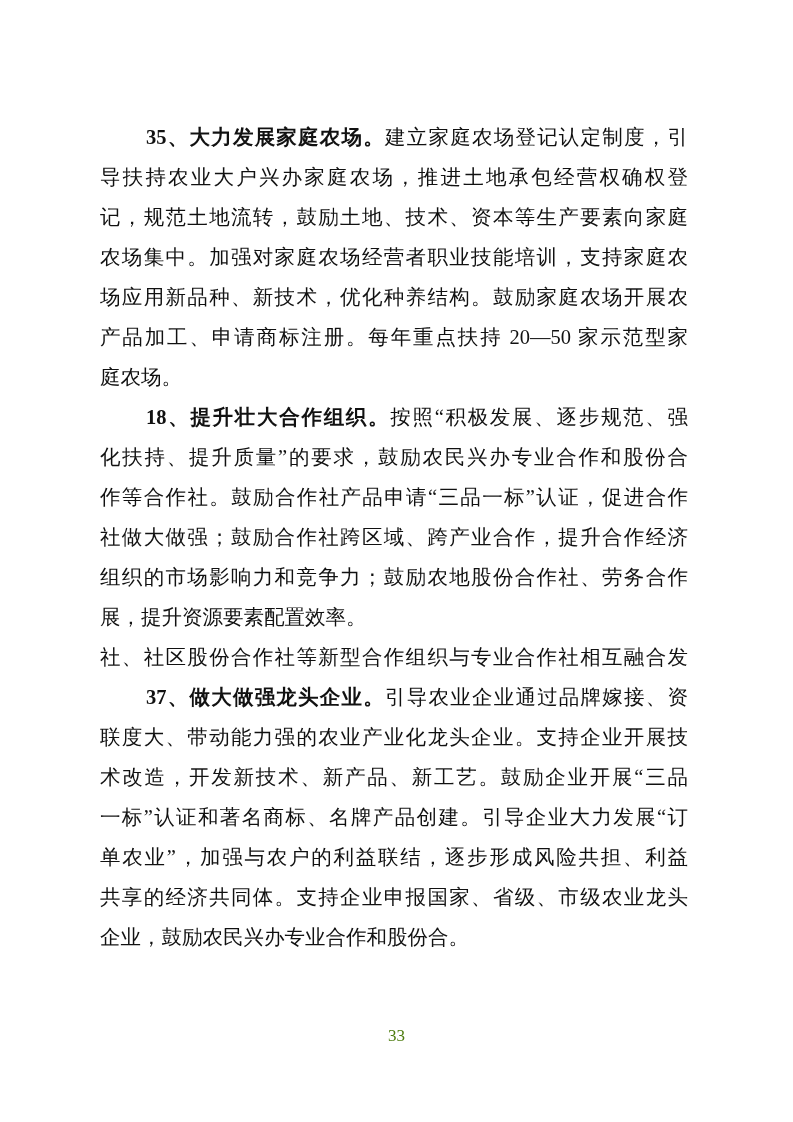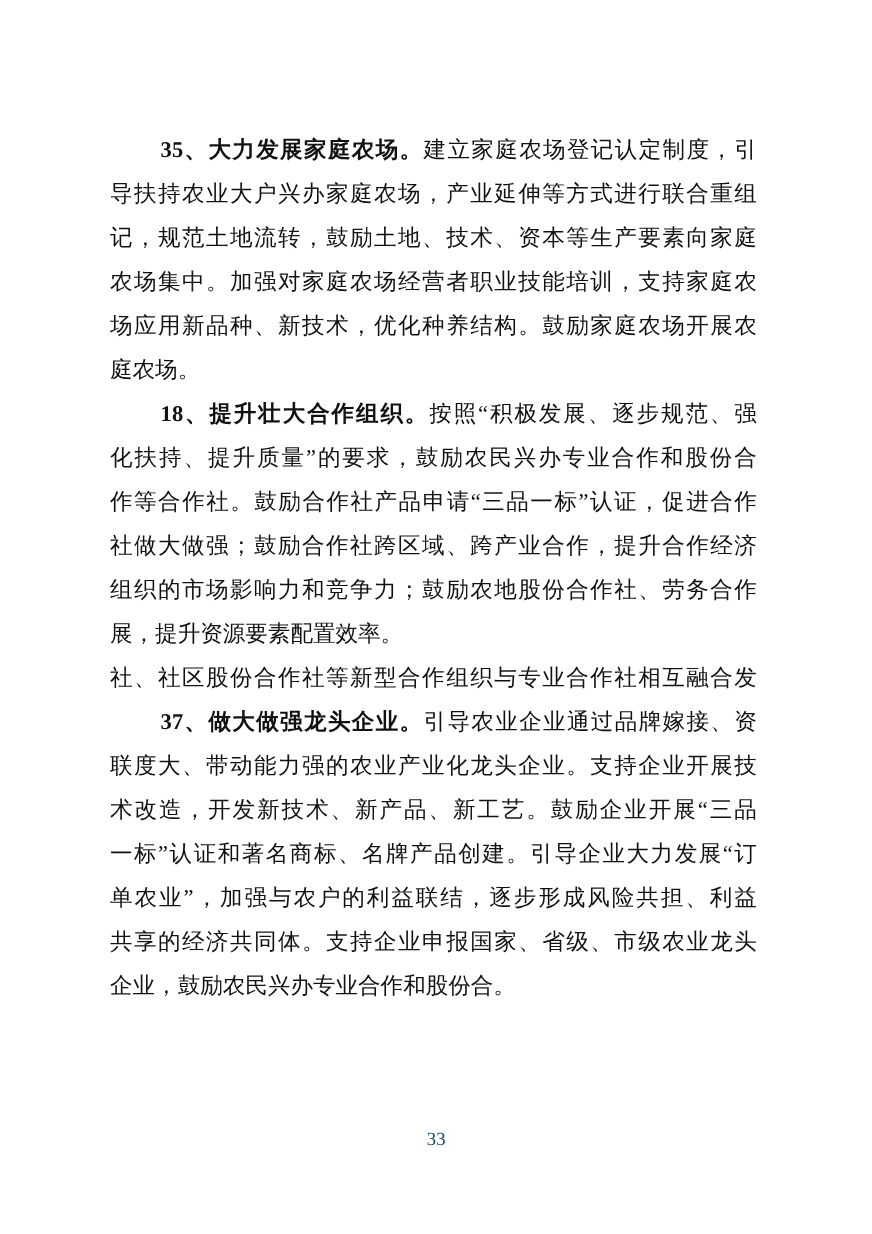--- a/index.html
+++ b/index.html
@@ -34,34 +34,35 @@
   .last-line { text-align-last: left; }
   .heading { font-weight: 700; }
   .page-number {
     position: absolute;
     top: 1024px;
     left: 0;
     width: 100%;
     text-align: center;
     font-size: 17px;
     line-height: 24px;
-    color: #0c4a6e;
+    color: #4d7c0f;
   }
 </style>
 </head>
 <body>
 
 <div class="page">
   <div class="content">
       <div class="paragraph">
         <div class="line first-line"><span class="heading">35、大力发展家庭农场。</span><span>建立家庭农场登记认定制度，引</span></div>
-        <div class="line">导扶持农业大户兴办家庭农场，产业延伸等方式进行联合重组</div>
+        <div class="line">导扶持农业大户兴办家庭农场，推进土地承包经营权确权登</div>
         <div class="line">记，规范土地流转，鼓励土地、技术、资本等生产要素向家庭</div>
         <div class="line">农场集中。加强对家庭农场经营者职业技能培训，支持家庭农</div>
         <div class="line">场应用新品种、新技术，优化种养结构。鼓励家庭农场开展农</div>
+        <div class="line">产品加工、申请商标注册。每年重点扶持 20—50 家示范型家</div>
         <div class="line last-line">庭农场。</div>
       </div>
       <div class="paragraph">
         <div class="line first-line"><span class="heading">18、提升壮大合作组织。</span><span>按照“积极发展、逐步规范、强</span></div>
         <div class="line">化扶持、提升质量”的要求，鼓励农民兴办专业合作和股份合</div>
         <div class="line">作等合作社。鼓励合作社产品申请“三品一标”认证，促进合作</div>
         <div class="line">社做大做强；鼓励合作社跨区域、跨产业合作，提升合作经济</div>
         <div class="line">组织的市场影响力和竞争力；鼓励农地股份合作社、劳务合作</div>
         <div class="line last-line">展，提升资源要素配置效率。</div>
         <div class="line">社、社区股份合作社等新型合作组织与专业合作社相互融合发</div>

